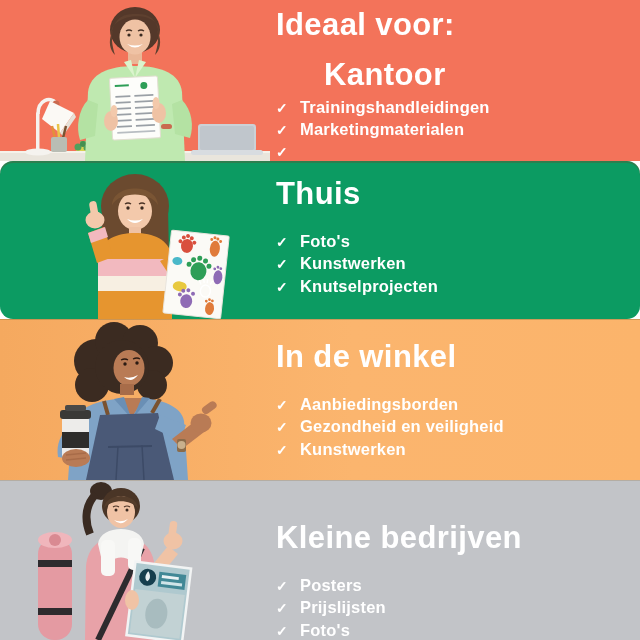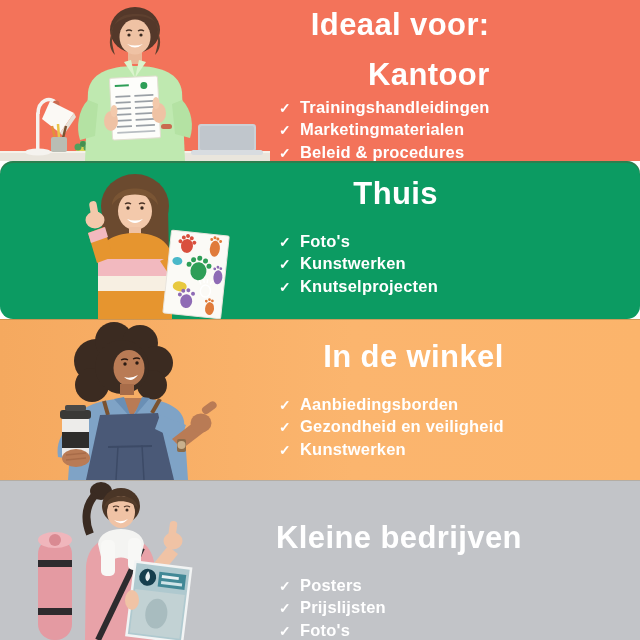--- a/index.html
+++ b/index.html
@@ -1,32 +1,32 @@
 <!DOCTYPE html>
 <html><head>
 <meta charset="utf-8">
 <style>
   html,body{margin:0;padding:0;background:#ffffff;}
   .poster{
     position:relative;width:640px;height:640px;overflow:hidden;
     font-family:"Liberation Sans",sans-serif;color:#ffffff;
   }
-  .band{position:relative;width:100%;overflow:hidden;text-align:right;}
+  .band{position:relative;width:100%;overflow:hidden;}
   .band-kantoor{height:161px;background:#F3735A;}
   .band-thuis{height:158px;background:#0C9B62;box-shadow:inset 0 2px 0 rgba(105,75,45,.35);border-radius:13px;}
   .band-winkel{height:161px;background:linear-gradient(90deg,#F5A95F 0%,#FBB56E 55%,#FBB46B 100%);box-shadow:inset 0 1px 0 rgba(105,95,45,.3);}
   .band-kleine{height:160px;background:#C2C4C8;box-shadow:inset 0 1px 0 rgba(150,120,80,.3);}
   .photo{position:absolute;left:0;top:0;display:block;}
   .text{position:absolute;left:276px;top:16px;}
   .band-kantoor .text{top:7px;}
   .band-thuis  .text{top:15px;}
   .band-winkel .text{top:20px;}
   .band-kleine .text{top:40px;}
   h1,h2{margin:0;font-size:31px;font-weight:700;letter-spacing:.4px;line-height:1.16;}
-  .band-kantoor h2{margin-top:14px;}
+  .band-kantoor h2{margin-top:14px;margin-left:48px;}
   ul.checklist{list-style:none;margin:19px 0 0;padding:0;
     font-size:16.5px;font-weight:700;letter-spacing:.2px;}
   .band-kantoor ul.checklist{margin-top:4px;}
   ul.checklist li{display:flex;align-items:baseline;gap:9px;line-height:21.5px;}
   .check{flex:0 0 auto;width:15px;font-size:14px;}
 </style>
 </head>
 <body>
 
 <div class="poster">
@@ -118,21 +118,20 @@
         <li>
           <span class="check">✓</span>
           <span>Trainingshandleidingen</span>
           </li>
         <li>
           <span class="check">✓</span>
           <span>Marketingmaterialen</span>
           </li>
         <li>
           <span class="check">✓</span>
-          <span>Beleid &amp; procedures</span>
           </li>
       </ul>
     </div>
   </section>
 
   <section class="band band-thuis">
     <svg class="photo" width="270" height="158" viewBox="0 0 158 158" preserveAspectRatio="none" style="width:270px;height:158px" viewbox-note="girl">
     </svg>
     <svg class="photo" width="270" height="158" viewBox="0 0 270 158">
       <g>

